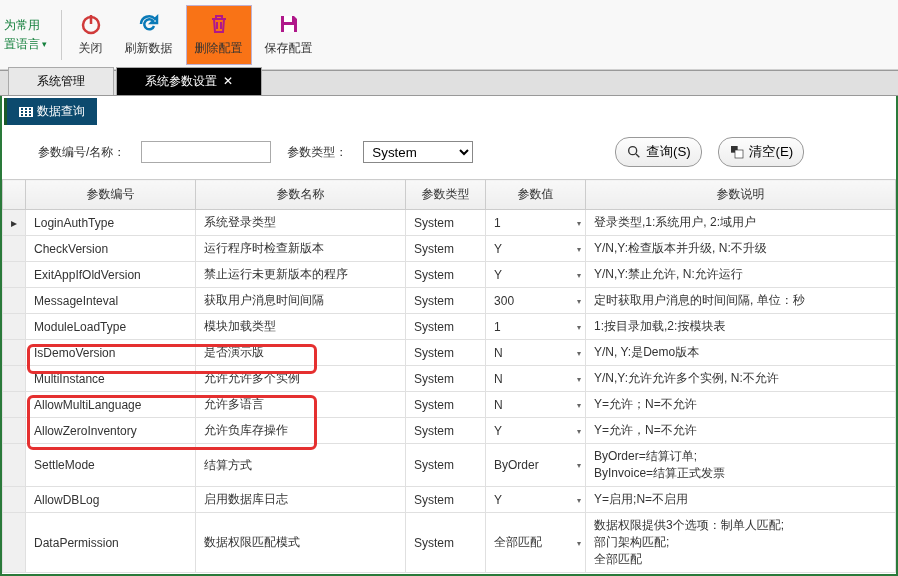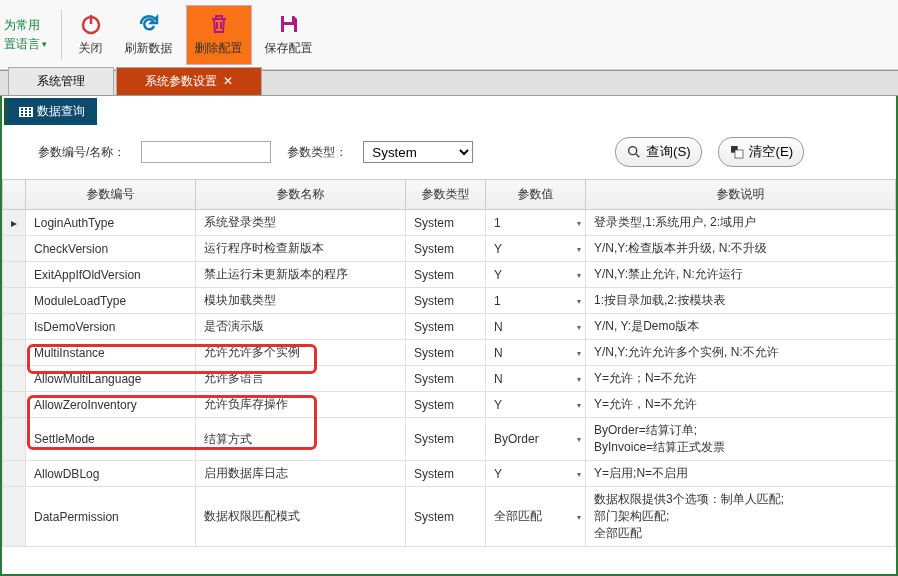--- a/index.html
+++ b/index.html
@@ -8,21 +8,21 @@
 .toolbar-left { display: flex; flex-direction: column; margin-right: 8px; }
 .toolbar-left span { padding: 1px 0; color: #15803d; }
 .lang-dropdown { display: inline-flex; align-items: center; }
 .lang-dropdown::after { content: "▾"; margin-left: 2px; font-size: 9px; }
 .toolbtn { display: inline-flex; flex-direction: column; align-items: center; justify-content: center; padding: 4px 8px; margin: 0 2px; cursor: pointer; border: 1px solid transparent; height: 60px; }
 .toolbtn.sel { background: #f97316; border: 1px solid #c0b0d0; }
 .toolbtn .icon { width: 24px; height: 24px; display: flex; align-items: center; justify-content: center; }
 .toolbtn .lbl { margin-top: 4px; color: #333; }
 .tabbar { background: #e0e0e0; border-top: 1px solid #999; border-bottom: 1px solid #999; height: 26px; display: flex; align-items: flex-end; padding-left: 8px; }
 .tab { padding: 5px 28px; background: #e8e8e8; border: 1px solid #aaa; border-bottom: none; margin-right: 2px; cursor: pointer; }
-.tab.active { background: #c2410c; color: #fff; }
+.tab.active { background: #000000; color: #fff; }
 .tab.active .close { color: #fff; margin-left: 6px; }
 .content { border: 2px solid #2a7a3a; border-top: none; background: #fff; margin: 0; height: calc(576px - 70px - 26px); overflow-y: auto; }
 .subtab { background: #0c4a6e; color: #fff; display: inline-block; padding: 5px 12px; margin: 2px 0 0 2px; border-left: 3px solid #1a5a2a; }
 .subtab .grid-icon { display: inline-block; width: 14px; height: 10px; background: repeating-linear-gradient(90deg,#fff 0,#fff 2px,transparent 2px,transparent 4px), repeating-linear-gradient(0deg,#fff 0,#fff 1px,transparent 1px,transparent 3px); margin-right: 4px; vertical-align: middle; }
 .filterbar { padding: 12px 36px; display: flex; align-items: center; gap: 16px; }
 .filterbar label { color: #333; }
 .filterbar input[type=text] { border: 1px solid #aaa; height: 22px; width: 130px; padding: 0 4px; }
 .filterbar select { border: 1px solid #888; height: 22px; width: 110px; padding: 0 4px; background: #fff; }
 .fbtn { border: 1px solid #999; background: linear-gradient(#fdfdfd,#ededed); padding: 5px 10px; cursor: pointer; display: inline-flex; align-items: center; gap: 4px; border-radius: 14px; }
 .fbtn svg { width: 16px; height: 16px; }
@@ -144,20 +144,28 @@
         <tr>
           <td class="rowmark"></td>
           <td>ExitAppIfOldVersion</td>
           <td>禁止运行未更新版本的程序</td>
           <td>System</td>
           <td class="val">Y</td>
           <td style="white-space:pre-line">Y/N,Y:禁止允许, N:允许运行</td>
         </tr>
         <tr>
           <td class="rowmark"></td>
+          <td>MessageInteval</td>
+          <td>获取用户消息时间间隔</td>
+          <td>System</td>
+          <td class="val">300</td>
+          <td style="white-space:pre-line">定时获取用户消息的时间间隔, 单位：秒</td>
+        </tr>
+        <tr>
+          <td class="rowmark"></td>
           <td>ModuleLoadType</td>
           <td>模块加载类型</td>
           <td>System</td>
           <td class="val">1</td>
           <td style="white-space:pre-line">1:按目录加载,2:按模块表</td>
         </tr>
         <tr>
           <td class="rowmark"></td>
           <td>IsDemoVersion</td>
           <td>是否演示版</td>

